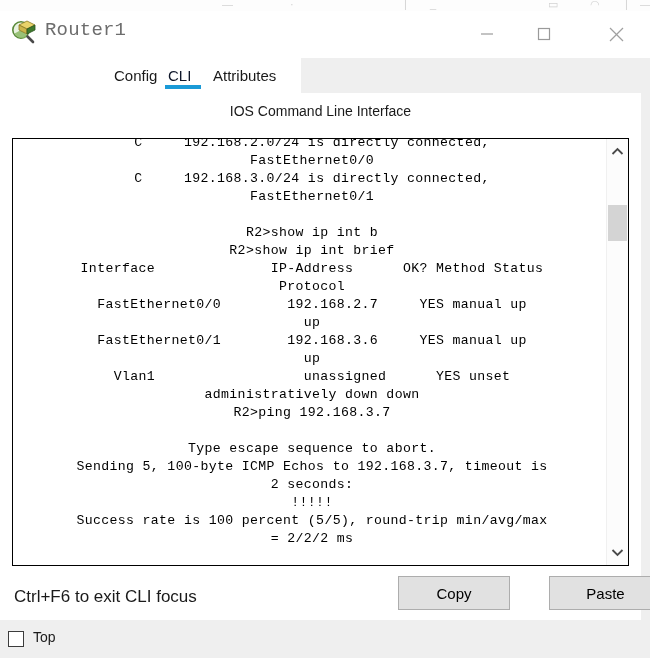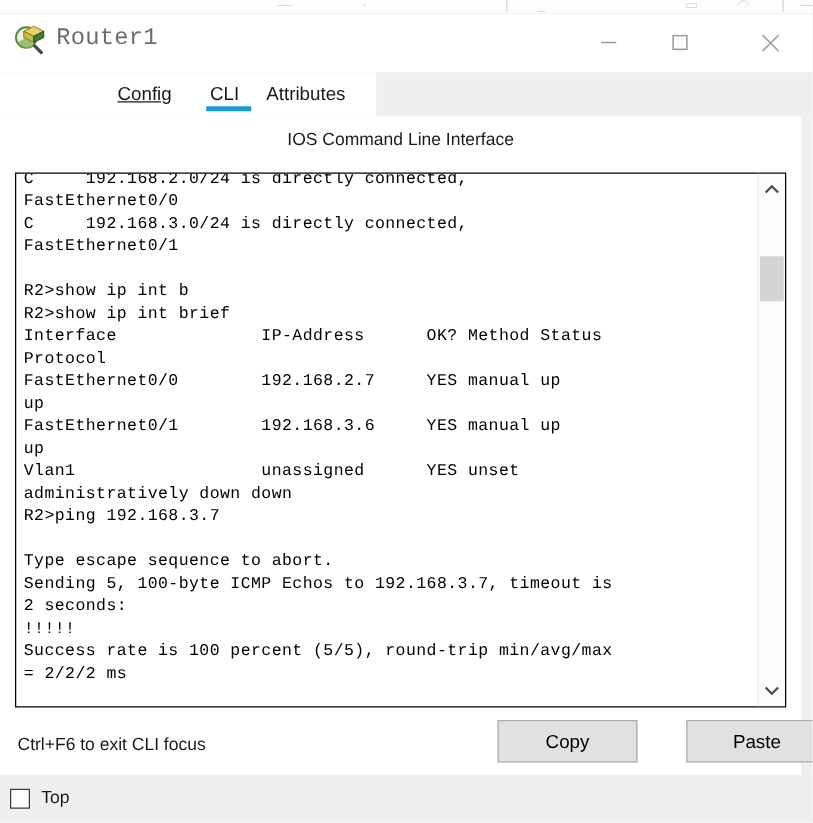--- a/index.html
+++ b/index.html
@@ -92,21 +92,21 @@
     position: absolute;
     top: 0;
     height: 35px;
     font-size: 15px;
     color: #1a1a1a;
     display: flex;
     align-items: center;
     white-space: nowrap;
   }
   #tab-physical  { left: 15px; }
-  #tab-config    { left: 94px; text-decoration: underline; }
+  #tab-config    { left: 114px; }
   #tab-cli       { left: 168px; color: #0f172a; }
   #tab-attributes{ left: 213px; }
   #tab-cli-underline {
     position: absolute;
     left: 165px;
     top: 27px;
     width: 36px;
     height: 4px;
     background: #1a9ad7;
   }
@@ -143,20 +143,21 @@
     position: absolute;
     left: 6px;
     top: -5px;
     width: 586px;
     font-family: "Liberation Mono", "DejaVu Sans Mono", monospace;
     font-size: 13.2px;
     line-height: 18px;
     color: #000000;
     white-space: pre;
     letter-spacing: 0.35px;
+    text-align: center;
   }
 
   
   #scrollbar {
     position: absolute;
     right: 0; top: 0;
     width: 22px;
     height: 426px;
     background: #fcfcfc;
     border-left: 1px solid #f0f0f0;
@@ -179,21 +180,21 @@
     width: 19px;
     height: 36px;
     background: #d4d4d4;
   }
 
   
   #footer-hint {
     position: absolute;
     left: 14px;
     top: 494px;
-    font-size: 14px;
+    font-size: 17px;
     color: #1a1a1a;
     white-space: nowrap;
   }
   .gbutton {
     position: absolute;
     top: 483px;
     height: 30px;
     background: #e1e1e1;
     border: 1px solid #adadad;
     box-sizing: border-box;

